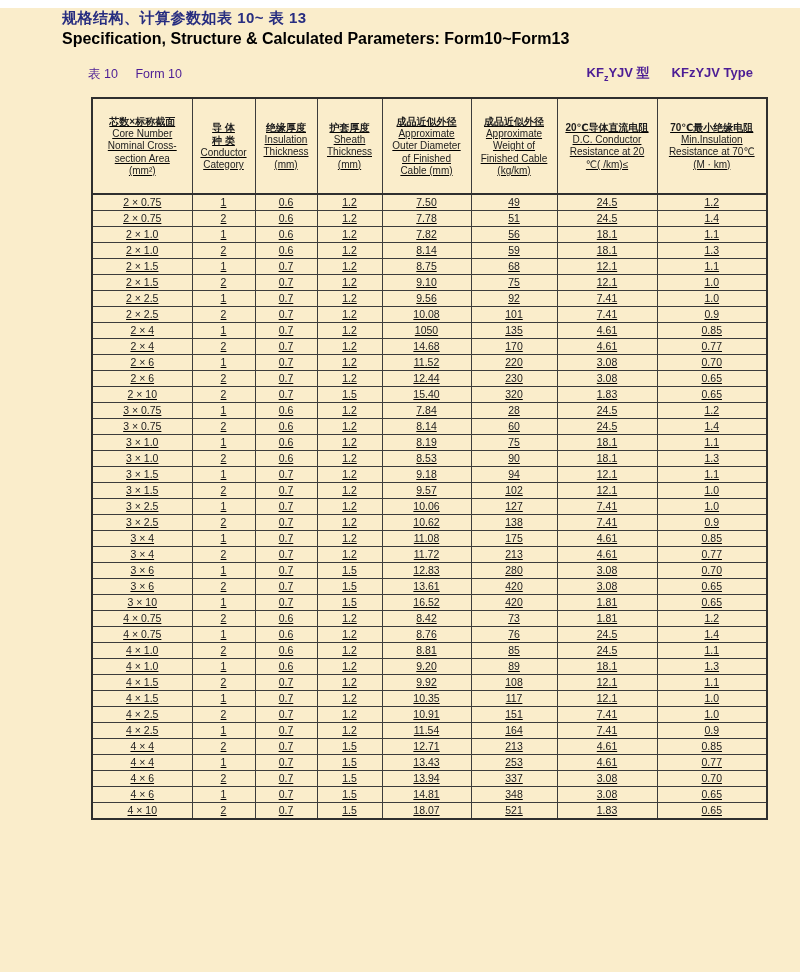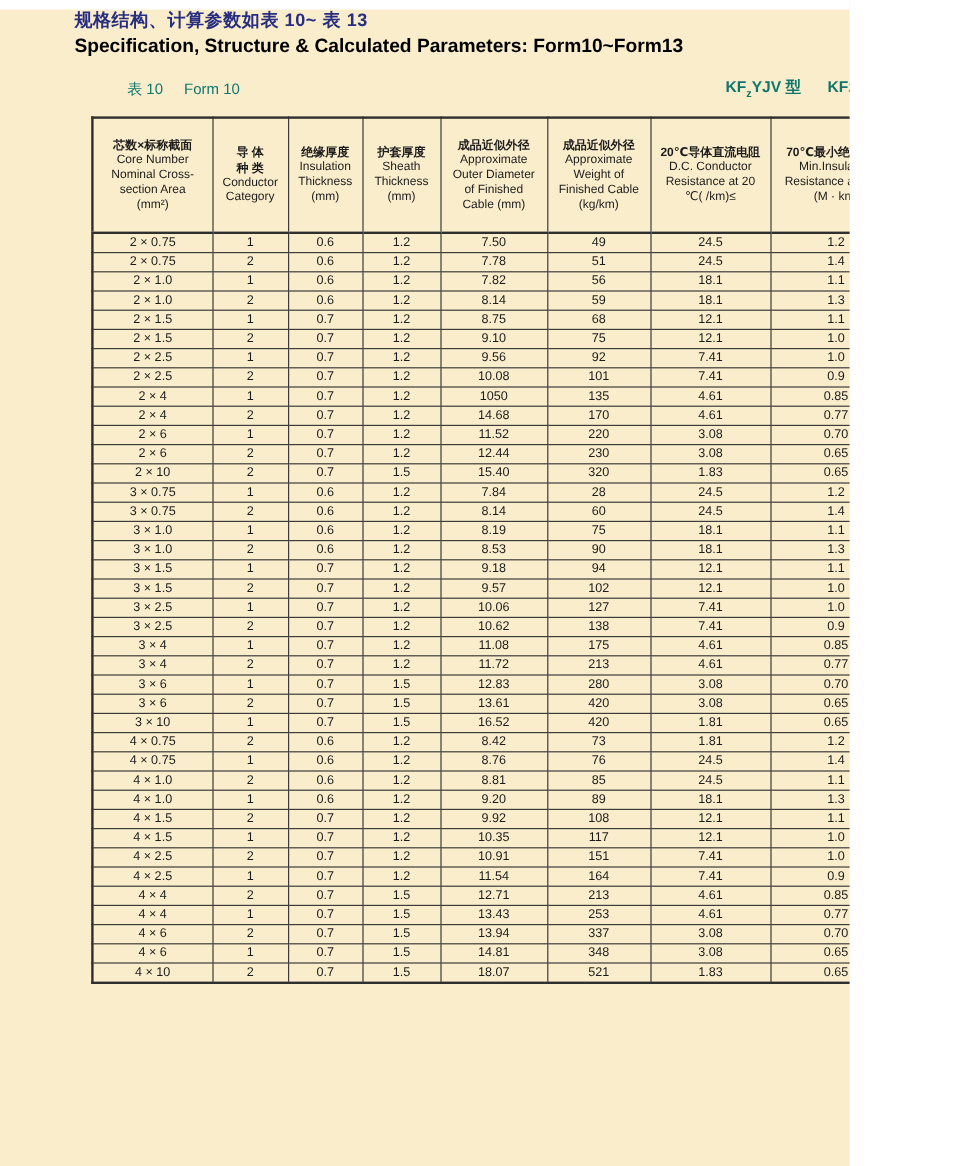--- a/index.html
+++ b/index.html
@@ -1,21 +1,21 @@
 <!DOCTYPE html>
 <html><head>
 <meta charset="utf-8">
 <style>
   * { margin:0; padding:0; box-sizing:border-box; }
   html,body { width:800px; }
   body { font-family:"Liberation Sans","DejaVu Sans",sans-serif; }
 
   .page {
     position:relative;
-    width:708px; height:972px;
+    width:800px; height:972px;
     background:#FAEDCB;
     overflow:hidden;
   }
   .top-strip {
     position:absolute; top:0; left:0;
     width:800px; height:8px;
     background:#FFFFFF;
   }
   .titles { position:absolute; left:62px; top:9px; }
   .title-zh {
@@ -25,38 +25,39 @@
     line-height:18px;
   }
   .title-en {
     color:#000000;
     font-size:16px; font-weight:700;
     line-height:19px;
     margin-top:2px;
   }
 
   .caption-row {
-    position:absolute; left:96px; top:64px;
+    position:absolute; left:78px; top:64px;
     width:675px;
     display:flex; justify-content:space-between; align-items:flex-end;
-    color:#0f766e;
+    color:#4c1d95;
     text-align:right;
   }
   .caption-left { font-size:12.5px; padding-left:10px; }
   .caption-left .cap-en { margin-left:14px; }
   .caption-right { font-size:13px; font-weight:700; }
   .caption-right sub { font-size:9px; }
   .caption-right .type-en { margin-left:22px; }
 
   table.spec {
-    position:absolute; left:76px; top:97px;
+    position:absolute; left:91px; top:97px;
     width:675px;
     border-collapse:collapse;
     table-layout:fixed;
     background:transparent;
+    text-decoration:underline;
   }
   table.spec th, table.spec td {
     border:1px solid #3C3C3C;
     text-align:center;
     vertical-align:middle;
     color:#1C1C1C;
     overflow:hidden;
   }
   table.spec { border:2px solid #2F2F2F; }
   table.spec thead th {

